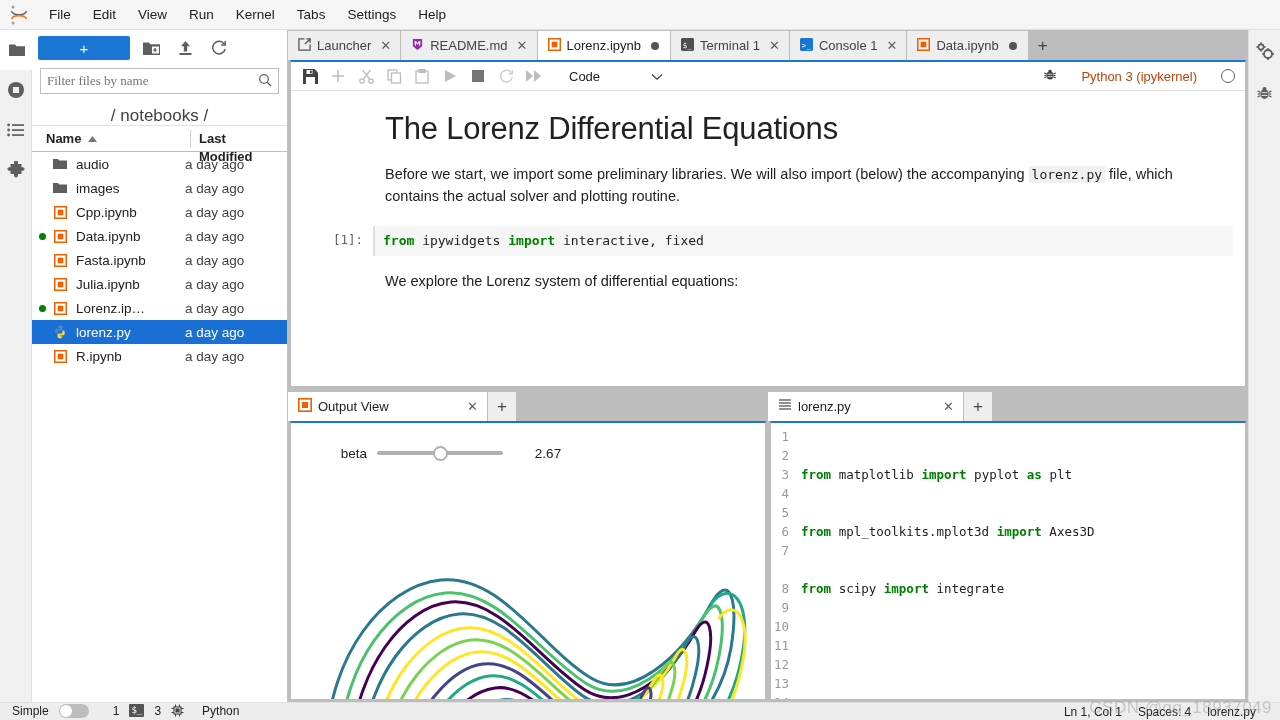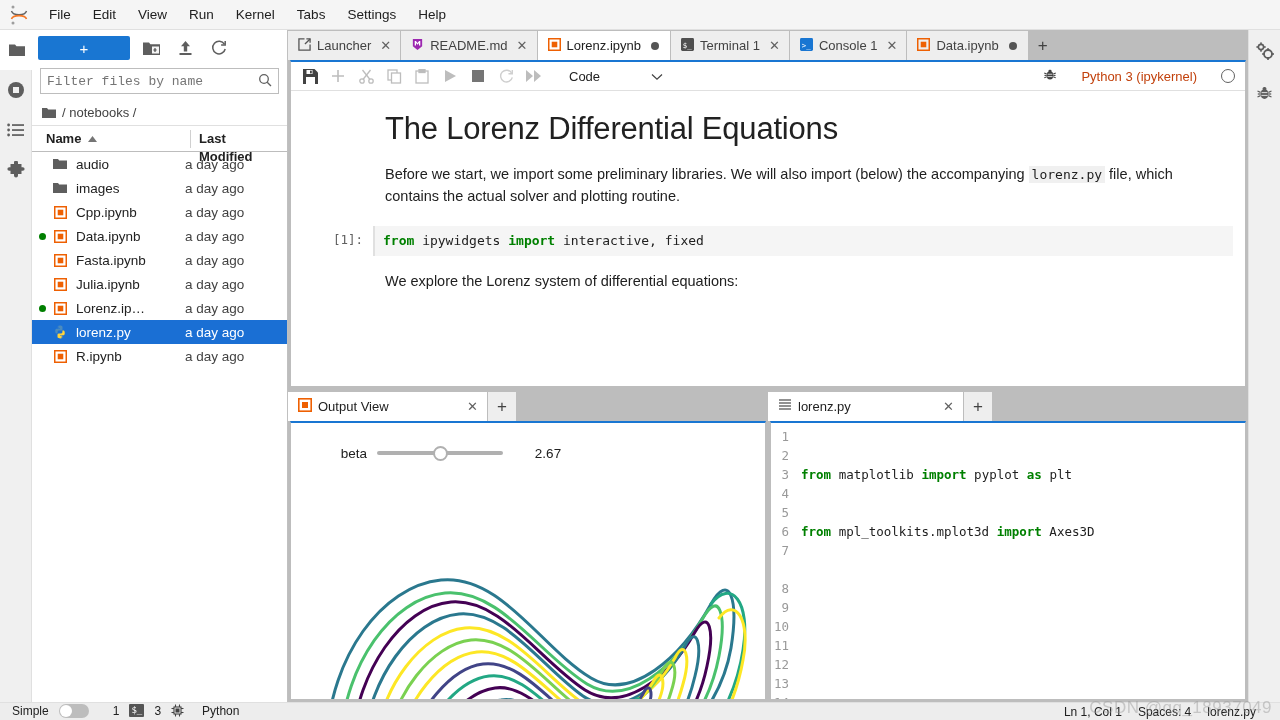--- a/index.html
+++ b/index.html
@@ -59,26 +59,26 @@
     background: #1976d2; color: #fff; border: none; border-radius: 2px;
     width: 92px; height: 24px; font-size: 15px; line-height: 1; cursor: pointer;
     display: flex; align-items: center; justify-content: center;
   }
   .tbicon { width: 26px; height: 24px; display: flex; align-items: center; justify-content: center; cursor: pointer; }
   .fb-filter {
     margin: 2px 8px 6px 8px; height: 26px; border: 1px solid #bdbdbd; background: #fff;
     display: flex; align-items: center; padding: 0 6px;
   }
   .fb-filter input {
-    border: none; outline: none; flex: 1; font-family: Liberation Mono, monospace;
+    border: none; outline: none; flex: 1; font-family: Liberation Serif, serif;
     font-size: 13px; color: #757575; background: transparent;
   }
   .breadcrumb {
     height: 26px; display: flex; align-items: center; gap: 6px; padding: 0 10px;
-    border-bottom: 1px solid #e0e0e0; font-size: 13px; color: #424242;
+    border-bottom: 1px solid #e0e0e0; font-size: 17px; color: #424242; flex-direction: column;
   }
   .fb-header {
     display: flex; height: 26px; align-items: center; border-bottom: 1px solid #bdbdbd;
     font-weight: bold; font-size: 13px; color: #212121;
   }
   .fb-header .c-name { flex: 1; padding-left: 14px; display: flex; align-items: center; gap: 7px; }
   .fb-header .c-mod { width: 97px; padding-right: 6px; text-align: left; border-left: 1px solid #d0d0d0; padding-left: 8px; height: 18px; line-height: 18px;}
   .fb-list { flex: 1; overflow: hidden; }
   .fb-row {
     display: flex; align-items: center; height: 24px; font-size: 13.5px; cursor: pointer;
@@ -684,20 +684,21 @@
                 <div>9</div>
                 <div>10</div>
                 <div>11</div>
                 <div>12</div>
                 <div>13</div>
                 <div>14</div>
               </div>
             <div class="codelines">
               <div><span class="py-kw">from</span> matplotlib <span class="py-kw">import</span> pyplot <span class="py-kw">as</span> plt</div>
               <div><span class="py-kw">from</span> mpl_toolkits.mplot3d <span class="py-kw">import</span> Axes3D</div>
+              <div><span class="py-kw">from</span> scipy <span class="py-kw">import</span> integrate</div>
               <div> </div>
               
               
               
               
               
               
               
               
               

